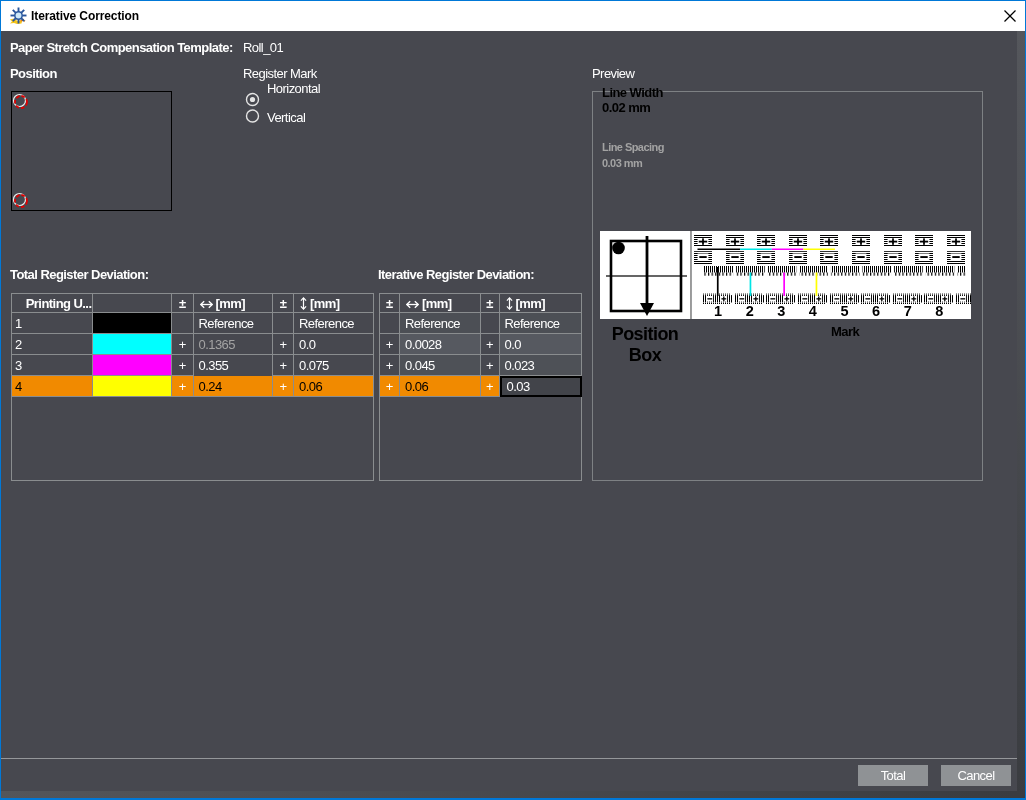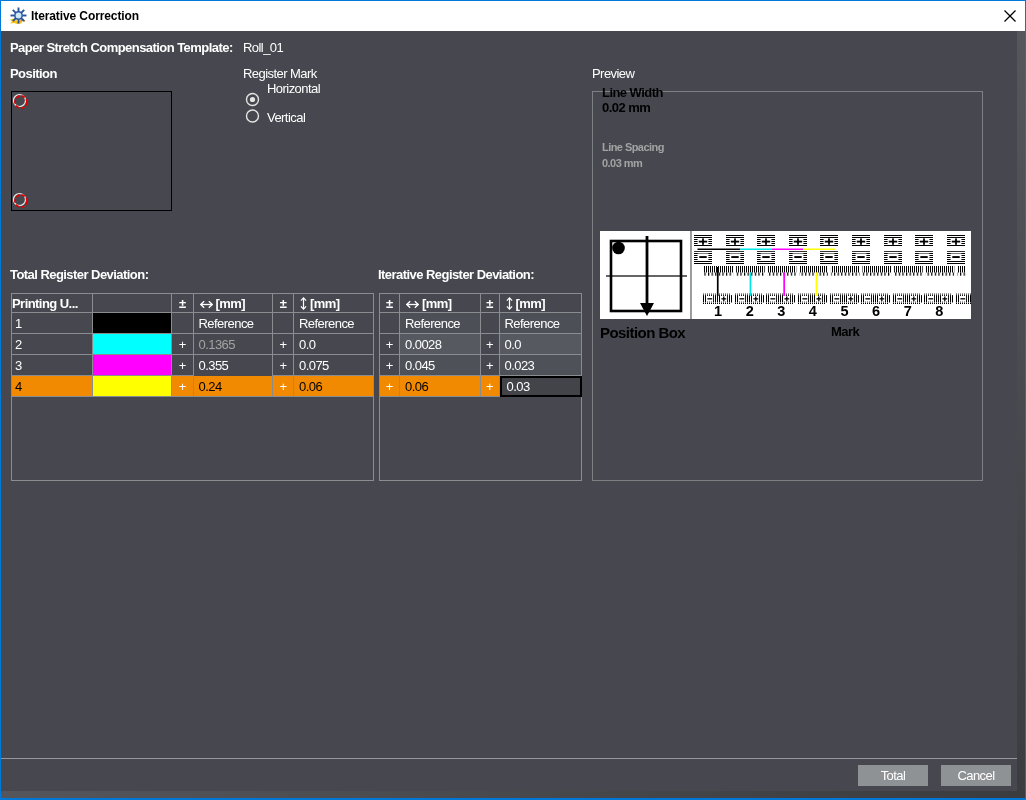--- a/index.html
+++ b/index.html
@@ -50,21 +50,21 @@
 <svg class="abs" style="left:245px;top:92px" width="16" height="40" viewBox="0 0 16 40">
     <circle cx="7.5" cy="7.5" r="6" fill="none" stroke="#e4e4e4" stroke-width="1.4"></circle>
     <circle cx="7.5" cy="7.5" r="2.6" fill="#e4e4e4"></circle>
     <circle cx="7.5" cy="24" r="6" fill="none" stroke="#e4e4e4" stroke-width="1.4"></circle>
   </svg>
 <div class="abs t13" style="left:267px;top:81px;">Horizontal</div>
 <div class="abs t13" style="left:267px;top:109.5px;">Vertical</div>
 <div class="abs t13 b" style="left:10px;top:267px;">Total Register Deviation:</div>
 <div class="abs t13 b" style="left:378px;top:267px;">Iterative Register Deviation:</div>
 <div class="abs" style="left:11px;top:292.5px;width:363.0px;height:188px;border:1px solid #8a8d8f;box-sizing:border-box;"></div>
-<div style="position:absolute;left:12px;top:293.5px;width:80.5px;height:19px;box-sizing:border-box;border-right:1px solid #8a8d8f;border-bottom:1px solid #8a8d8f;color:#fff;font-size:13px;line-height:19px;white-space:nowrap;overflow:hidden;text-align:left;font-weight:bold;">Printing U...</div>
+<div style="position:absolute;left:12px;top:293.5px;width:80.5px;height:19px;box-sizing:border-box;border-right:1px solid #8a8d8f;border-bottom:1px solid #8a8d8f;color:#fff;font-size:13px;line-height:19px;white-space:nowrap;overflow:hidden;text-align:right;font-weight:bold;">Printing U...</div>
 <div style="position:absolute;left:92.5px;top:293.5px;width:79.5px;height:19px;box-sizing:border-box;border-right:1px solid #8a8d8f;border-bottom:1px solid #8a8d8f;color:#fff;font-size:13px;line-height:19px;white-space:nowrap;overflow:hidden;padding-left:5px;"></div>
 <div style="position:absolute;left:172.0px;top:293.5px;width:21.5px;height:19px;box-sizing:border-box;border-right:1px solid #8a8d8f;border-bottom:1px solid #8a8d8f;color:#fff;font-size:13px;line-height:19px;white-space:nowrap;overflow:hidden;text-align:center;font-weight:bold;">±</div>
 <div style="position:absolute;left:193.5px;top:293.5px;width:79.5px;height:19px;box-sizing:border-box;border-right:1px solid #8a8d8f;border-bottom:1px solid #8a8d8f;color:#fff;font-size:13px;line-height:19px;white-space:nowrap;overflow:hidden;padding-left:6px;font-weight:bold;"><svg width="13" height="9" viewBox="0 0 13 9" style="vertical-align:-1px">
       <g stroke="#fff" stroke-width="1.3" fill="none">
         <line x1="1" y1="4.5" x2="12" y2="4.5"></line>
         <polyline points="4.2,1.2 0.8,4.5 4.2,7.8"></polyline>
         <polyline points="8.8,1.2 12.2,4.5 8.8,7.8"></polyline>
       </g>
     </svg> [mm]</div>
 <div style="position:absolute;left:273.0px;top:293.5px;width:21px;height:19px;box-sizing:border-box;border-right:1px solid #8a8d8f;border-bottom:1px solid #8a8d8f;color:#fff;font-size:13px;line-height:19px;white-space:nowrap;overflow:hidden;text-align:center;font-weight:bold;">±</div>
@@ -268,16 +268,16 @@
       <text x="117.8" y="85" font-family="Liberation Sans, sans-serif" font-size="14.5" font-weight="bold" text-anchor="middle" fill="#000">1</text>
       <text x="149.4" y="85" font-family="Liberation Sans, sans-serif" font-size="14.5" font-weight="bold" text-anchor="middle" fill="#000">2</text>
       <text x="181.0" y="85" font-family="Liberation Sans, sans-serif" font-size="14.5" font-weight="bold" text-anchor="middle" fill="#000">3</text>
       <text x="212.6" y="85" font-family="Liberation Sans, sans-serif" font-size="14.5" font-weight="bold" text-anchor="middle" fill="#000">4</text>
       <text x="244.2" y="85" font-family="Liberation Sans, sans-serif" font-size="14.5" font-weight="bold" text-anchor="middle" fill="#000">5</text>
       <text x="275.8" y="85" font-family="Liberation Sans, sans-serif" font-size="14.5" font-weight="bold" text-anchor="middle" fill="#000">6</text>
       <text x="307.4" y="85" font-family="Liberation Sans, sans-serif" font-size="14.5" font-weight="bold" text-anchor="middle" fill="#000">7</text>
       <text x="339.0" y="85" font-family="Liberation Sans, sans-serif" font-size="14.5" font-weight="bold" text-anchor="middle" fill="#000">8</text>
     </svg>
   </div>
-<div class="abs b" style="left:600px;top:324px;width:90px;font-size:15px;color:#000;">Position Box</div>
+<div class="abs b" style="left:600px;top:324px;width:90px;font-size:18px;color:#000;text-align:center;">Position Box</div>
 <div class="abs b" style="left:831px;top:324px;font-size:13px;color:#000;">Mark</div>
 <div class="abs" style="left:1px;top:758px;width:1016px;height:1px;background:#95979a;"></div>
 <div style="position:absolute;top:765px;width:70px;height:21px;background:#8f9295;color:#fff;font-size:13px;text-align:center;line-height:21px;left:858px;">Total</div>
 <div style="position:absolute;top:765px;width:70px;height:21px;background:#8f9295;color:#fff;font-size:13px;text-align:center;line-height:21px;left:941px;">Cancel</div>
 </body></html>

